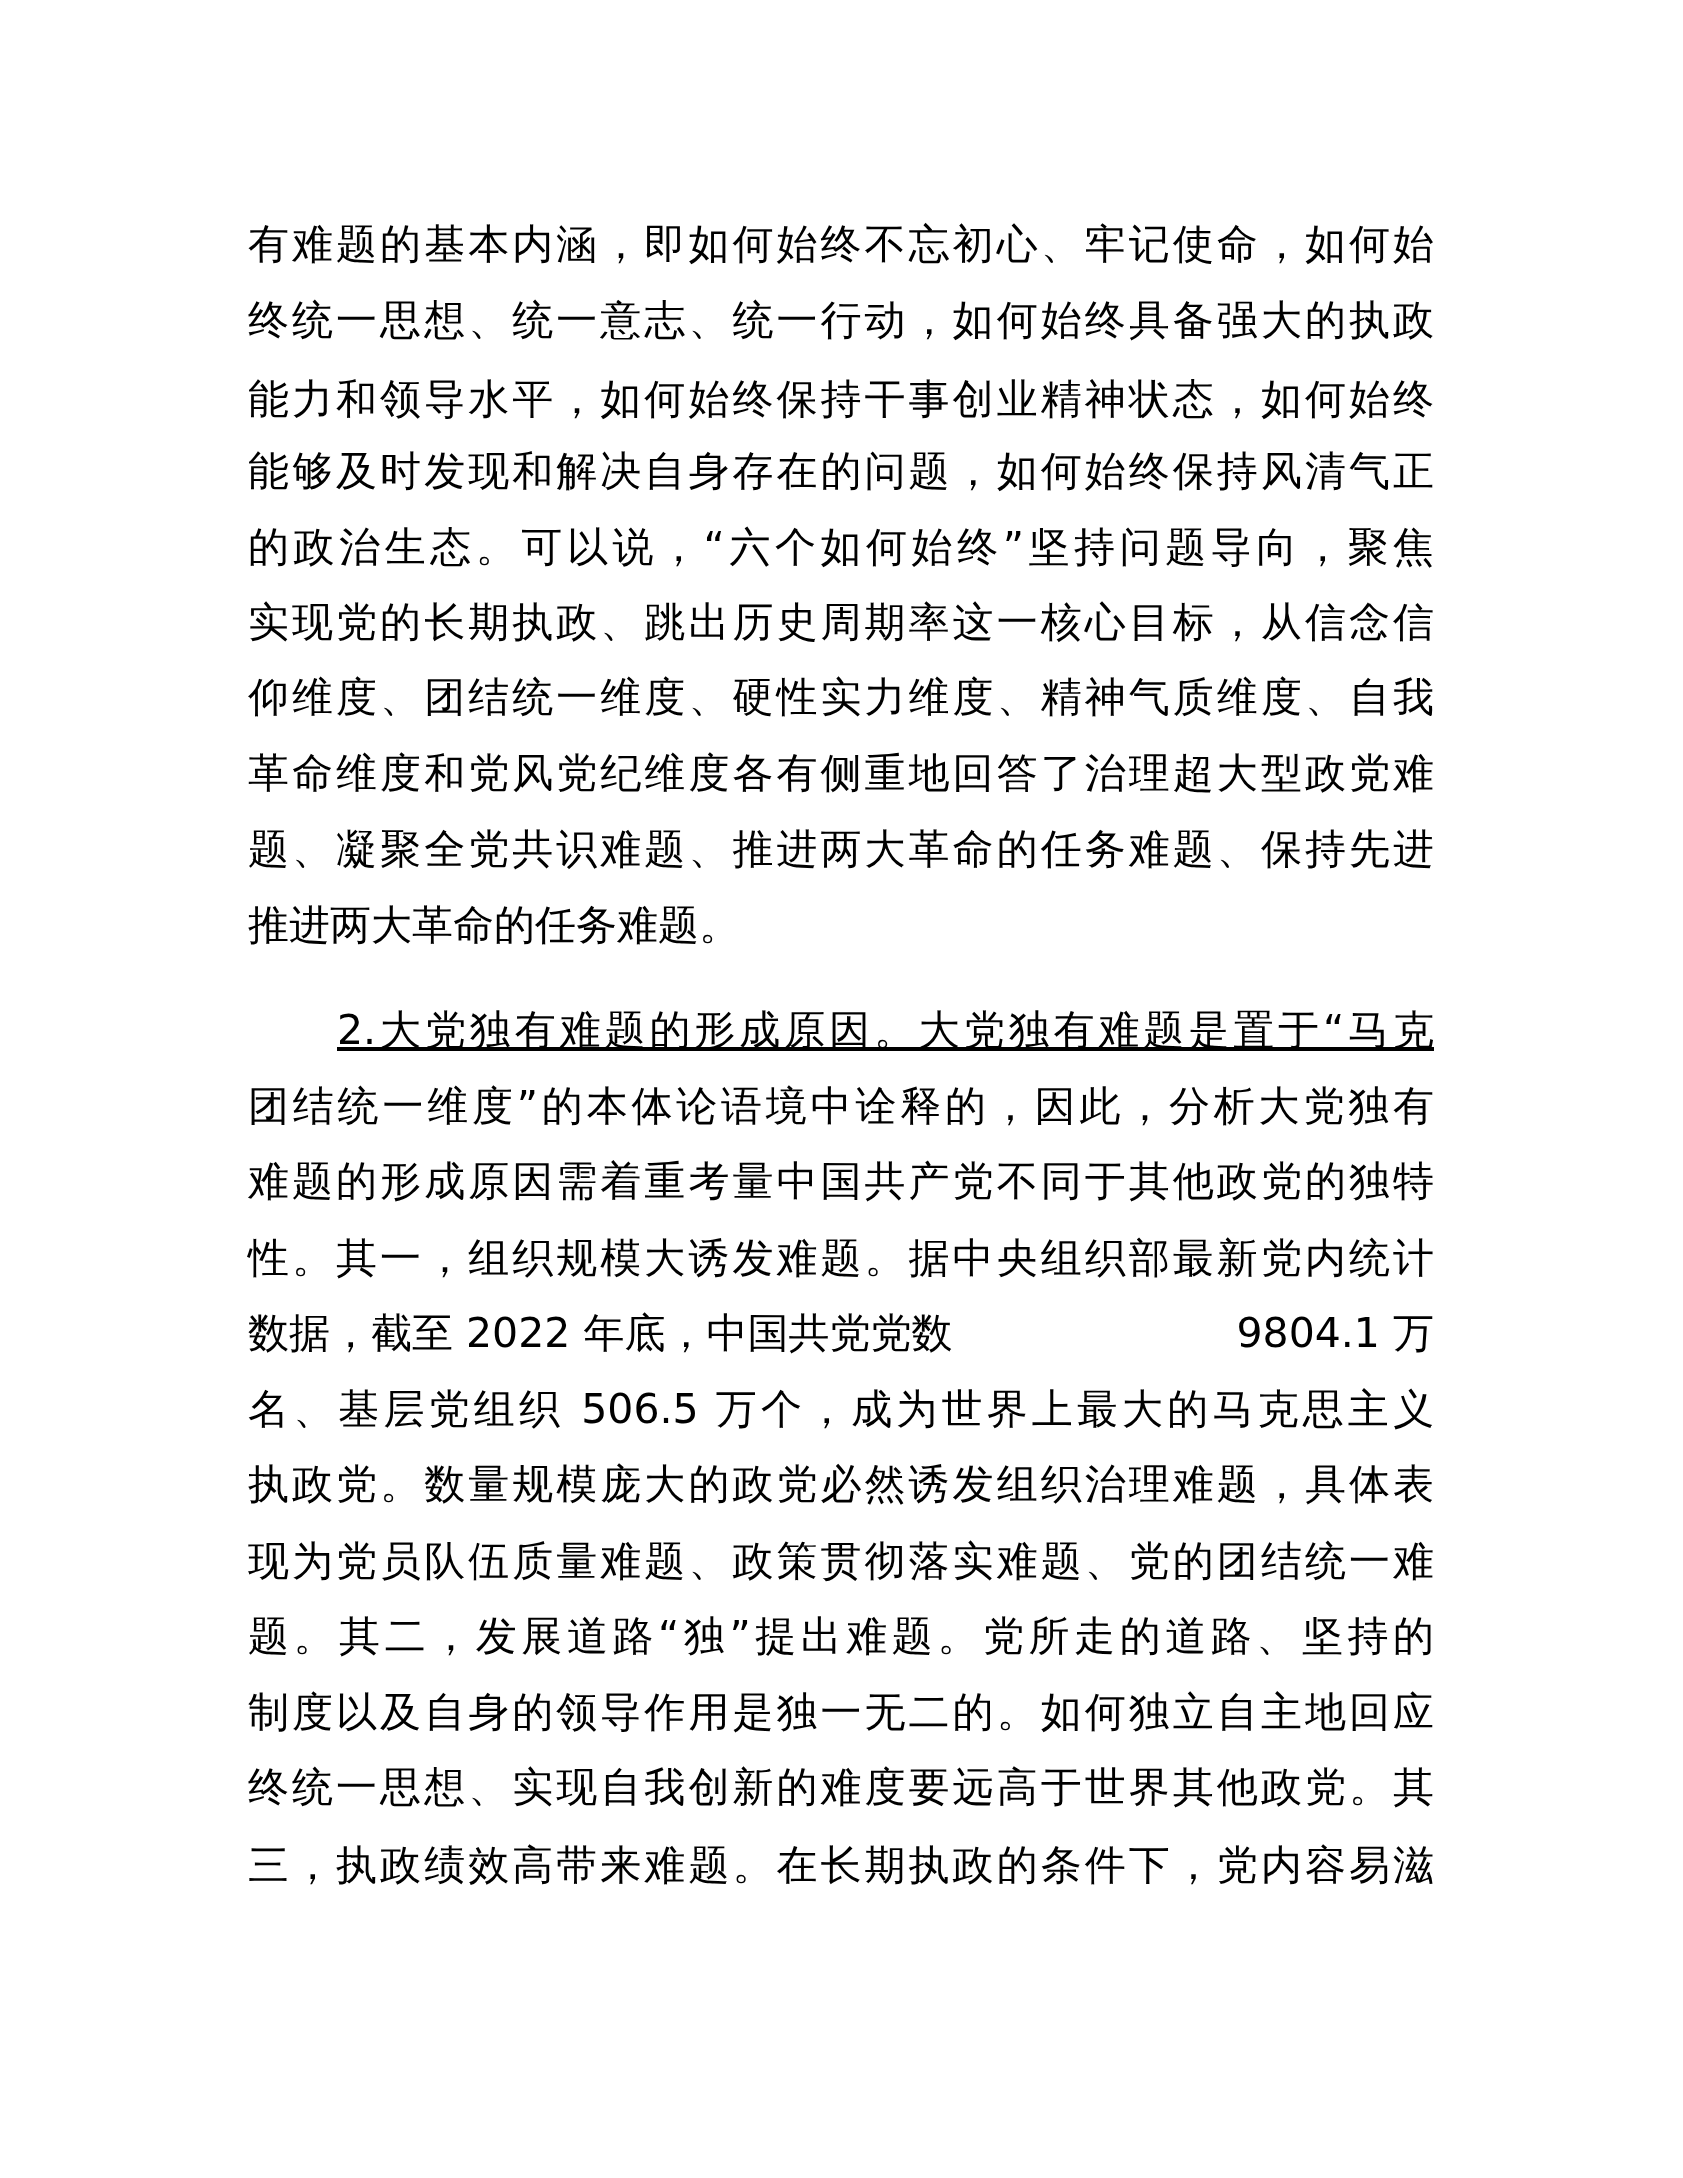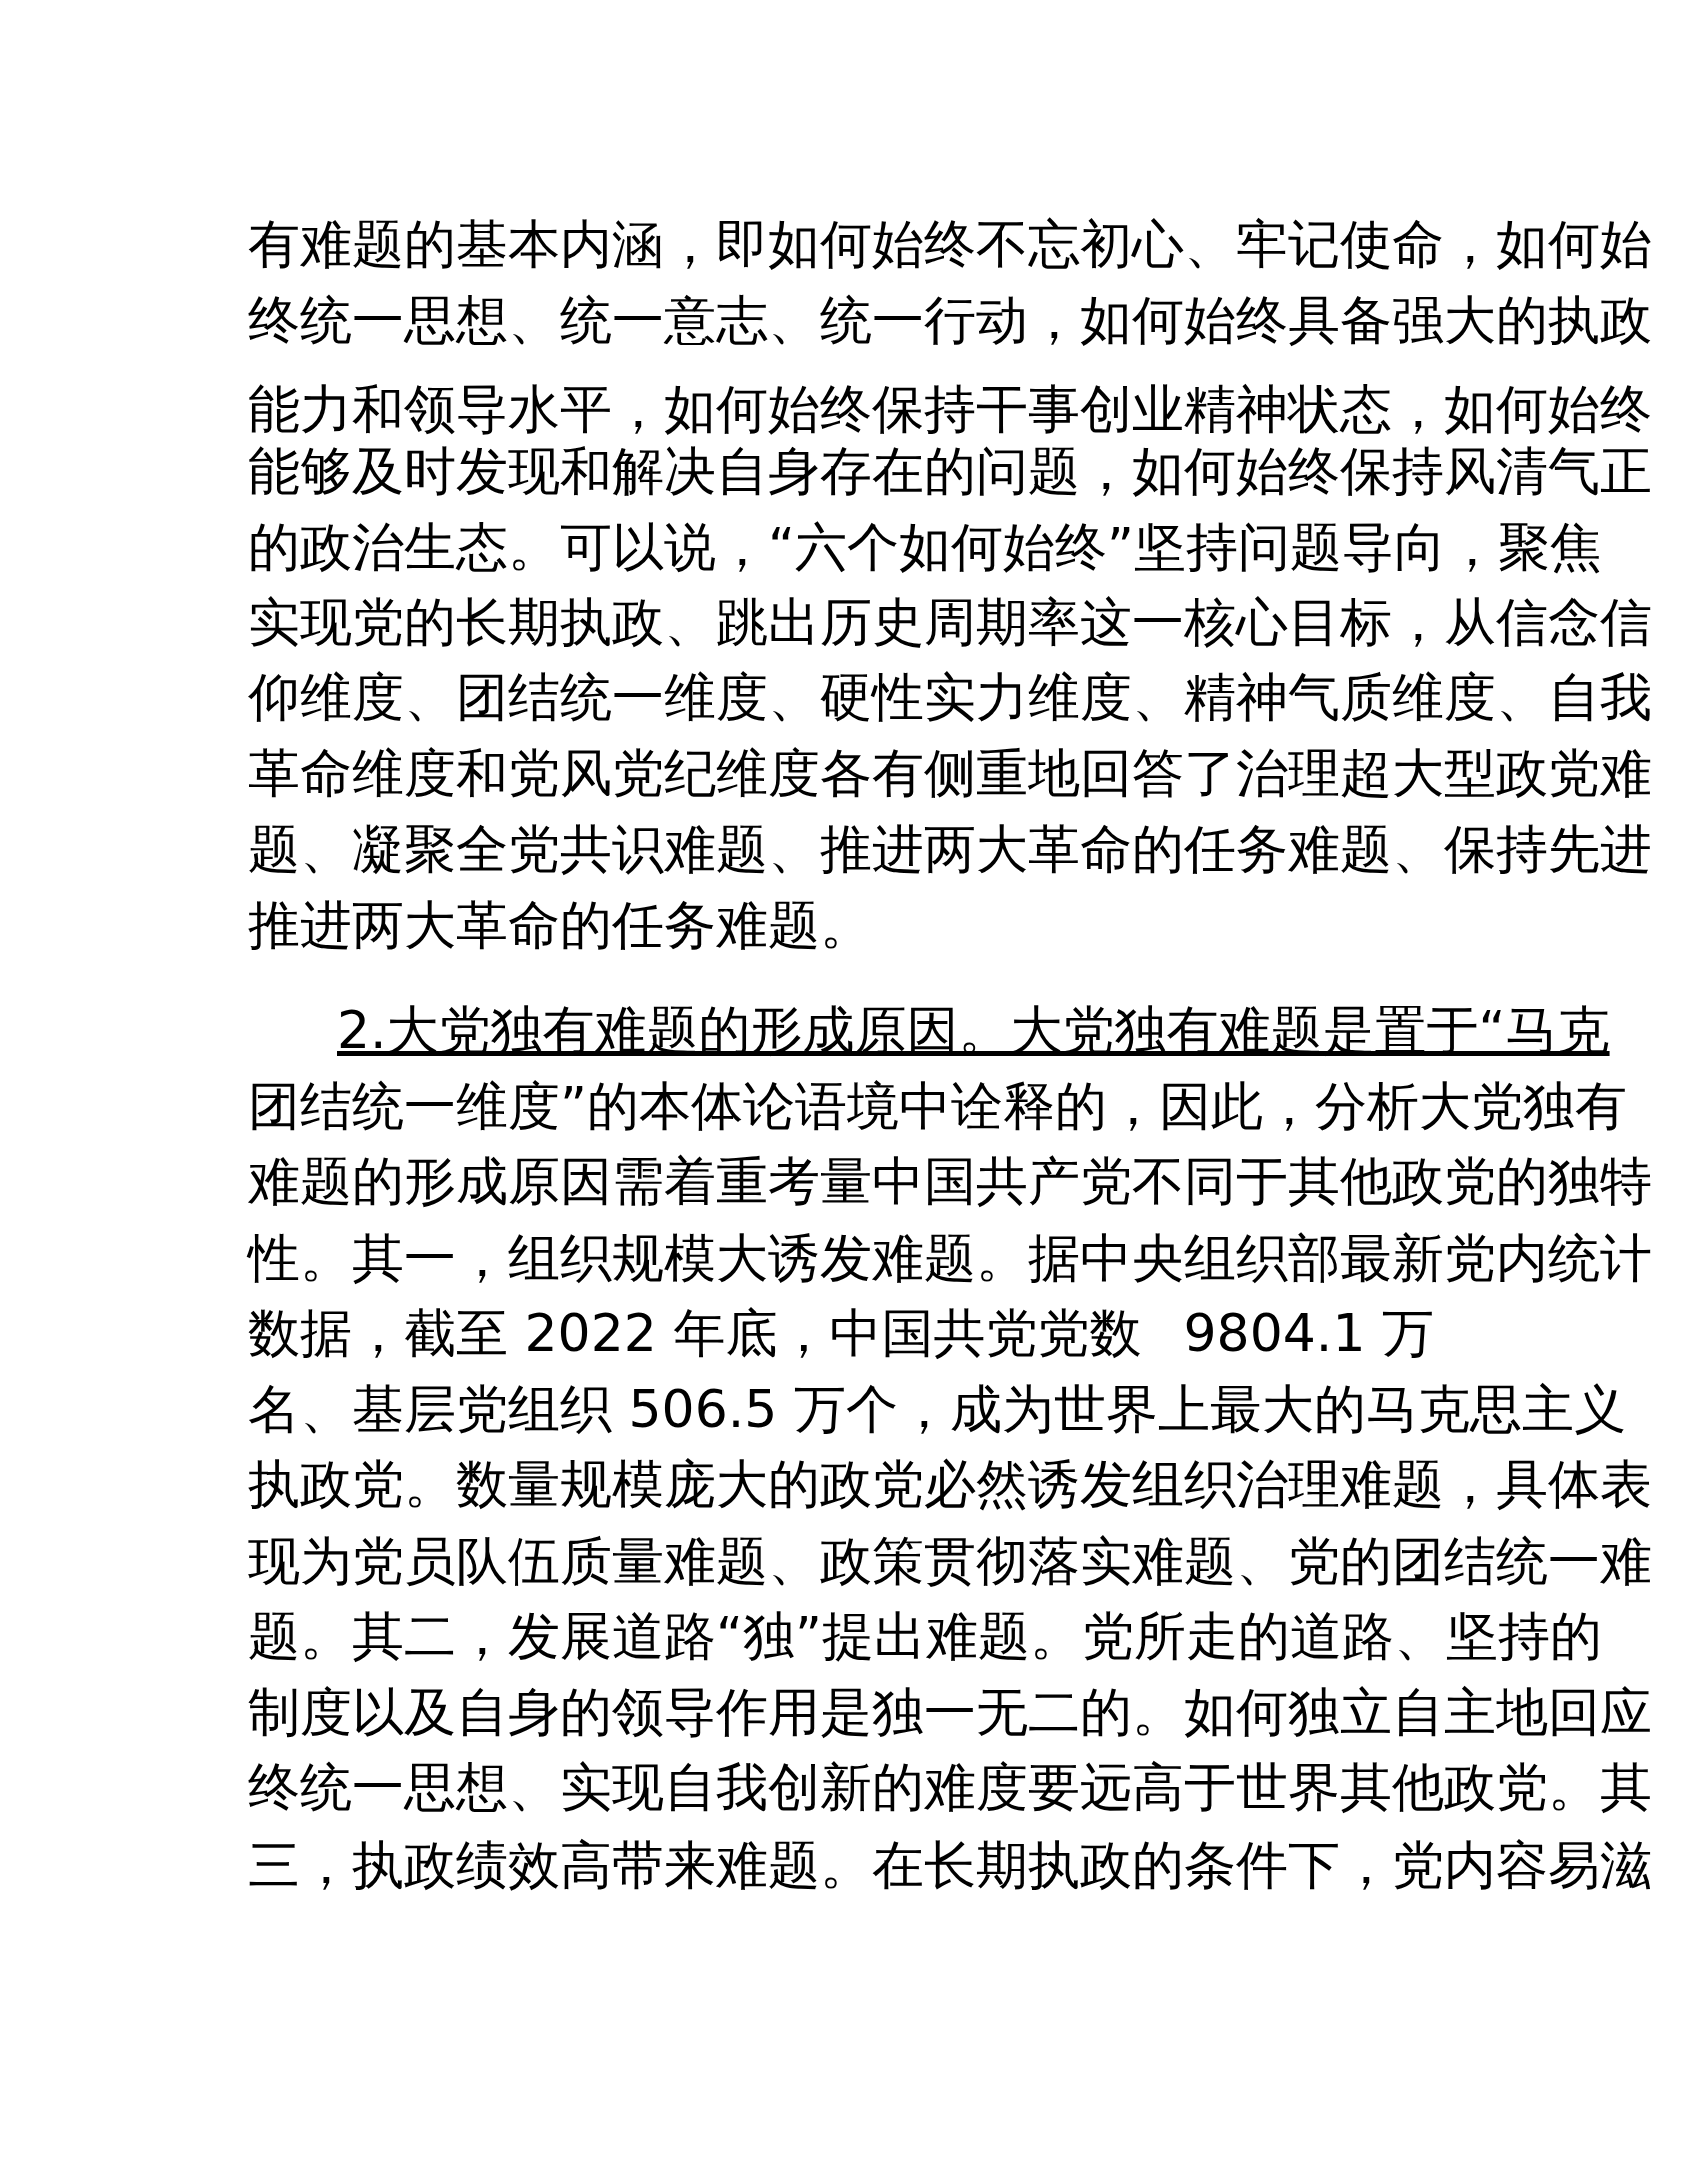--- a/index.html
+++ b/index.html
@@ -5,38 +5,38 @@
   html, body { margin: 0; padding: 0; background: #ffffff; }
   body { width: 1683px; height: 2178px; position: relative; overflow: hidden; }
   .page { position: absolute; left: 0; top: 0; width: 1683px; height: 2178px; background: #ffffff; }
   .line {
     position: absolute;
     left: 248px;
     width: 1186px;
     height: 59px;
     line-height: 59px;
     font-family: "DejaVu Sans", "Liberation Sans", sans-serif;
-    font-size: 52px;
+    font-size: 41px;
     color: #000000;
     white-space: nowrap;
     text-align: justify;
     text-align-last: justify;
     letter-spacing: 0;
   }
   .line.last { text-align-last: left; }
   .line.indent { left: 337px; width: 1097px; text-decoration: underline; }
 </style>
 </head>
 <body>
 
 <div class="page">
   <div>
     <div class="line" style="top:215px">有难题的基本内涵，即如何始终不忘初心、牢记使命，如何始</div>
     <div class="line" style="top:291px">终统一思想、统一意志、统一行动，如何始终具备强大的执政</div>
-    <div class="line" style="top:380px">能力和领导水平，如何始终保持干事创业精神状态，如何始终</div>
+    <div class="line" style="top:370px">能力和领导水平，如何始终保持干事创业精神状态，如何始终</div>
     <div class="line" style="top:442px">能够及时发现和解决自身存在的问题，如何始终保持风清气正</div>
     <div class="line" style="top:518px">的政治生态。可以说，“六个如何始终”坚持问题导向，聚焦</div>
     <div class="line" style="top:593px">实现党的长期执政、跳出历史周期率这一核心目标，从信念信</div>
     <div class="line" style="top:668px">仰维度、团结统一维度、硬性实力维度、精神气质维度、自我</div>
     <div class="line" style="top:744px">革命维度和党风党纪维度各有侧重地回答了治理超大型政党难</div>
     <div class="line" style="top:820px">题、凝聚全党共识难题、推进两大革命的任务难题、保持先进</div>
     <div class="line last" style="top:896px">推进两大革命的任务难题。</div>
   </div>
 
   <div>

